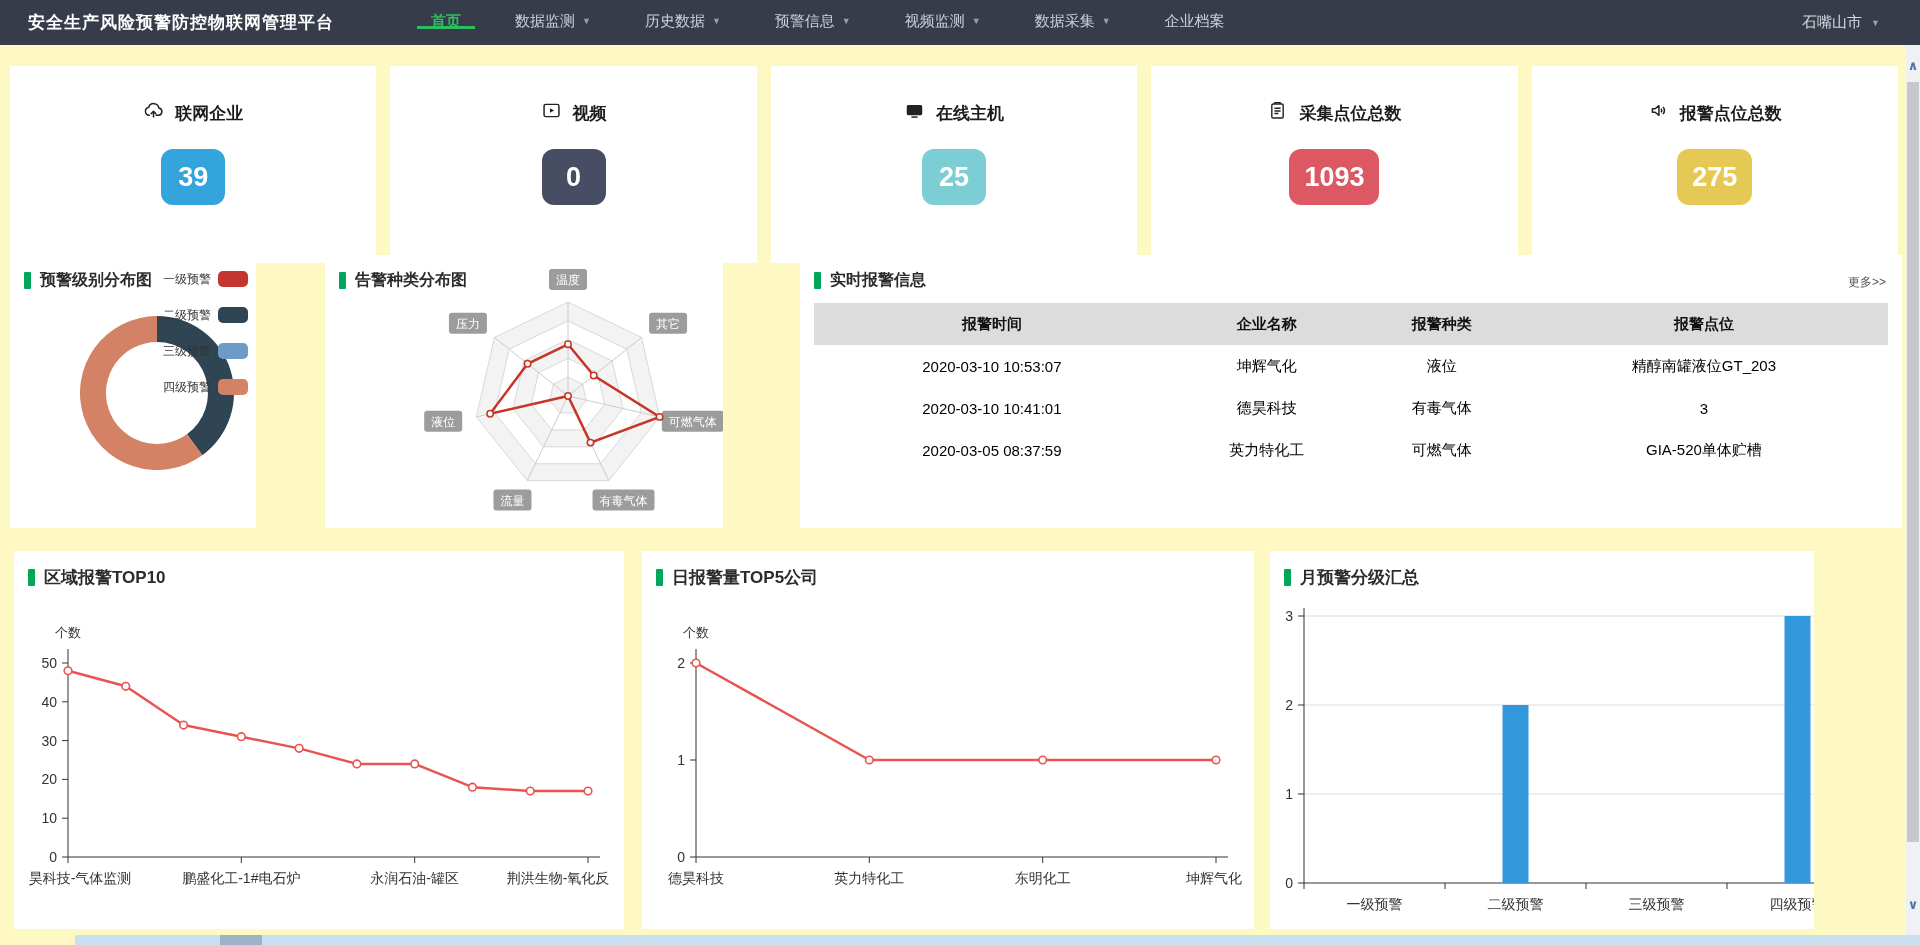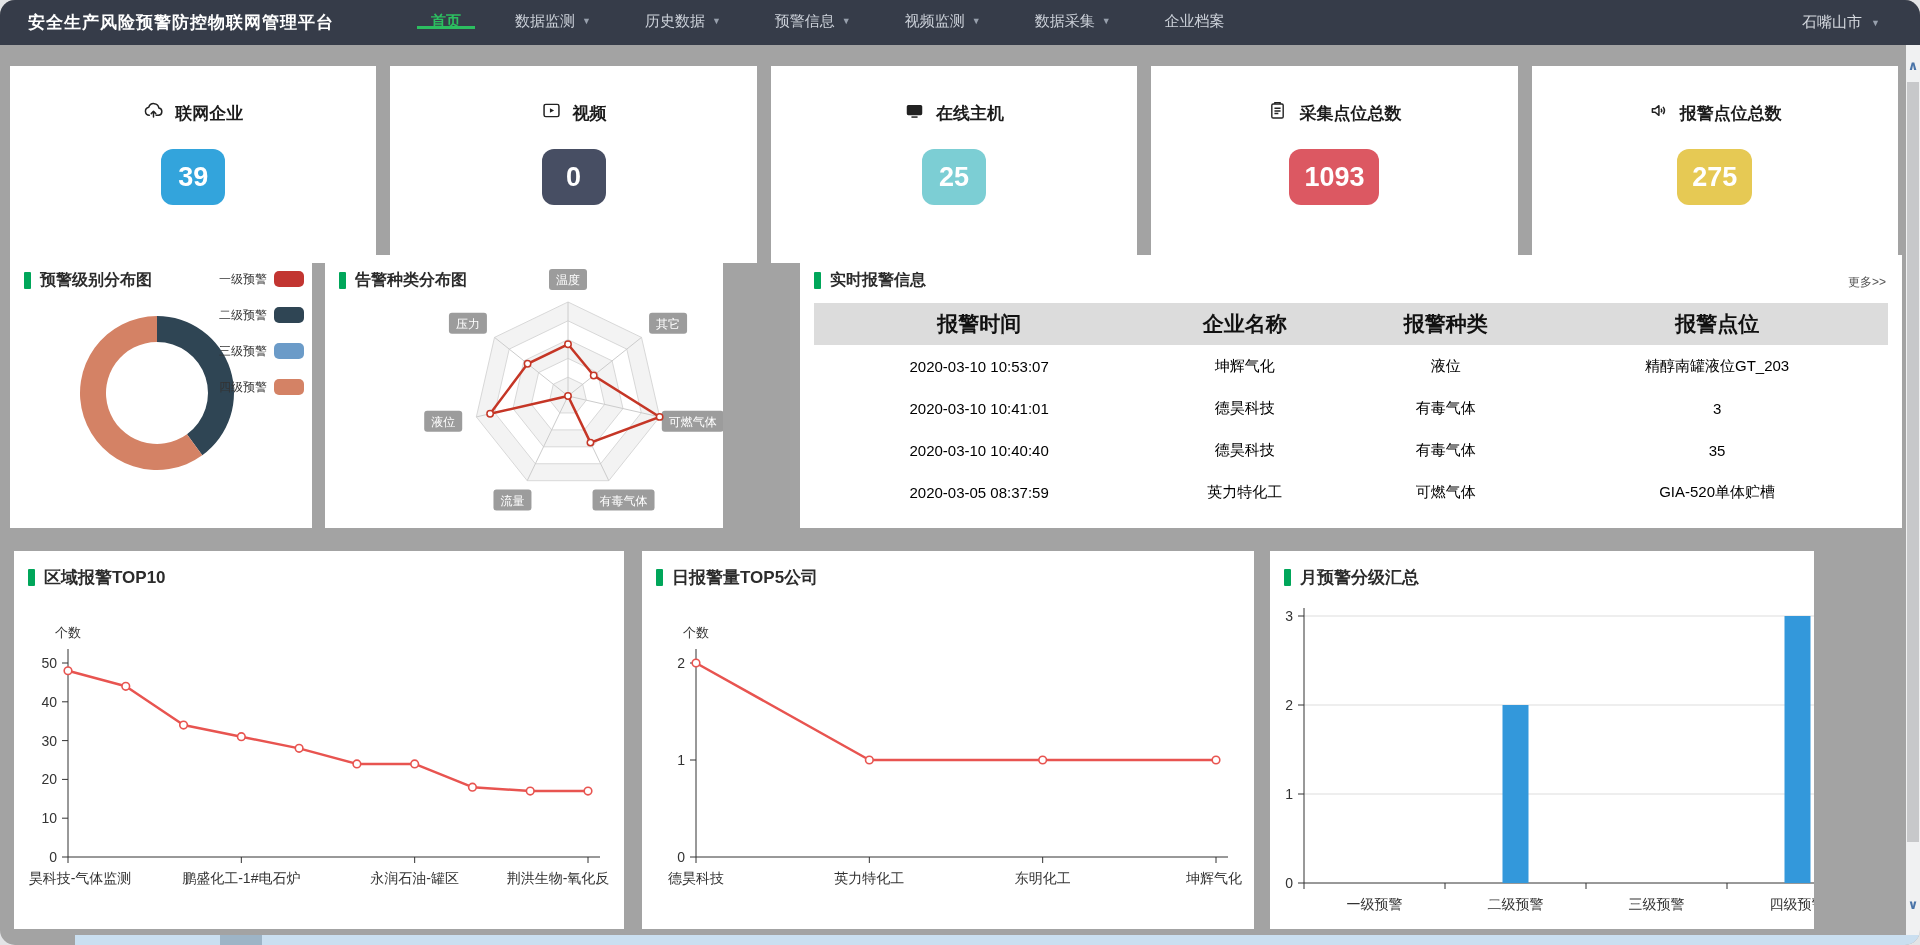--- a/index.html
+++ b/index.html
@@ -1,17 +1,17 @@
 <!DOCTYPE html>
 <html><head>
 <meta charset="utf-8">
 <style>
   html,body{margin:0;padding:0;background:#e3e4e6;}
-  .app{position:relative;width:1920px;height:945px;background:#a3a3a3;overflow:hidden;
-       font-family:"Liberation Sans","DejaVu Sans",sans-serif;border-radius:15px;}
+  .app{position:relative;width:1920px;height:945px;background:#fef9c3;overflow:hidden;
+       font-family:"Liberation Sans","DejaVu Sans",sans-serif;}
   
   .navbar{position:absolute;top:0;left:0;right:0;height:45px;background:#363c49;display:flex;align-items:center;z-index:5;}
   .nav-title{margin-left:28px;font-size:17px;font-weight:bold;color:#ffffff;letter-spacing:1px;white-space:nowrap;}
   .nav-menu{display:flex;height:45px;margin-left:70px;}
   .nav-item{display:flex;align-items:center;gap:7px;padding:0 14px;margin:16px 13px;font-size:15px;color:#ccd1d9;
             cursor:pointer;border-bottom:3px solid transparent;box-sizing:border-box;white-space:nowrap;}
   .nav-item.active{color:#2cbe60;border-bottom-color:#2cbe60;font-weight:bold;}
   .caret{font-size:9px;color:#98a0ad;}
   .nav-region{margin-left:auto;margin-right:40px;display:flex;align-items:center;gap:9px;font-size:15px;color:#d6dae0;cursor:pointer;}
   
@@ -19,37 +19,37 @@
   .stat-card{flex:1;background:#fff;display:flex;flex-direction:column;align-items:center;}
   .stat-head{margin-top:34px;display:flex;align-items:center;gap:11px;font-size:17px;font-weight:bold;color:#1c1c1c;}
   .stat-badge{margin-top:23px;min-width:34px;height:56px;padding:0 15px;border-radius:12px;display:flex;
               align-items:center;justify-content:center;color:#fff;font-size:27px;font-weight:bold;}
   
   .card{position:absolute;background:#fff;overflow:hidden;}
   .card-title{position:absolute;top:15px;left:14px;display:flex;align-items:center;gap:9px;
               font-size:16px;font-weight:bold;color:#2b2b2b;z-index:2;white-space:nowrap;}
   .row3 .card-title{font-size:17px;}
   .title-marker{width:7px;height:17px;background:#00a65a;border-radius:1px;}
-  #pie-card{top:255px;left:10px;width:302px;height:273px;}
+  #pie-card{top:255px;left:10px;width:246px;height:273px;}
   #radar-card{top:255px;left:325px;width:398px;height:273px;}
   #table-card{top:255px;left:800px;right:18px;height:273px;}
   #line1-card{top:551px;left:14px;width:610px;height:378px;}
   #line2-card{top:551px;left:642px;width:612px;height:378px;}
   #bar-card{top:551px;left:1270px;width:544px;height:378px;}
   .chart-svg{position:absolute;left:8px;top:44px;}
   #pie-card svg,#radar-card svg{left:0;top:0;}
   
   .legend{position:absolute;top:12px;right:8px;z-index:2;}
   .legend-row{display:flex;align-items:center;justify-content:flex-end;gap:7px;height:24px;margin-bottom:12px;
               font-size:12px;color:#333;}
   .legend-swatch{width:30px;height:16px;border-radius:5px;}
   
   .more-link{position:absolute;top:19px;right:16px;font-size:12px;color:#555;cursor:pointer;z-index:2;}
   .alarm-table{position:absolute;top:48px;left:14px;right:14px;border-collapse:collapse;width:calc(100% - 28px);}
-  .alarm-table th{background:#dcdcdc;height:40px;font-size:21px;font-weight:bold;color:#111;text-align:center;}
+  .alarm-table th{background:#dcdcdc;height:40px;font-size:15px;font-weight:bold;color:#111;text-align:center;}
   .alarm-table td{height:40px;font-size:15px;color:#000;text-align:center;}
   
   .vscroll{position:absolute;top:45px;right:0;bottom:10px;width:14px;background:#f0f1f2;z-index:6;}
   .vthumb{position:absolute;top:37px;left:1px;width:12px;height:760px;background:#c7c8ca;}
   .vchevron{position:absolute;left:0;width:14px;text-align:center;font-size:13px;font-weight:bold;color:#4a74a8;cursor:pointer;}
   .hscroll{position:absolute;bottom:0;left:75px;right:0;height:10px;background:#cadff0;z-index:6;}
   .hthumb{position:absolute;left:145px;top:0;width:42px;height:10px;background:#9db4c6;}
 </style>
 </head>
 <body>
@@ -242,26 +242,20 @@
             <td>液位</td>
             <td>精醇南罐液位GT_203</td>
           </tr>
           <tr>
             <td>2020-03-10 10:41:01</td>
             <td>德昊科技</td>
             <td>有毒气体</td>
             <td>3</td>
           </tr>
           <tr>
-            <td>2020-03-10 10:40:40</td>
-            <td>德昊科技</td>
-            <td>有毒气体</td>
-            <td>35</td>
-          </tr>
-          <tr>
             <td>2020-03-05 08:37:59</td>
             <td>英力特化工</td>
             <td>可燃气体</td>
             <td>GIA-520单体贮槽</td>
           </tr>
         </tbody>
     </table>
   </section>
 
   <section class="card row3" id="line1-card">

